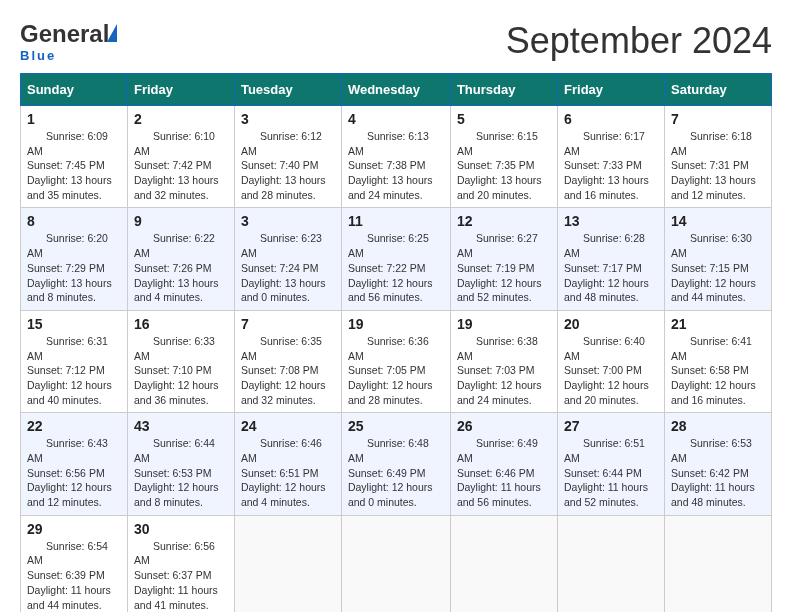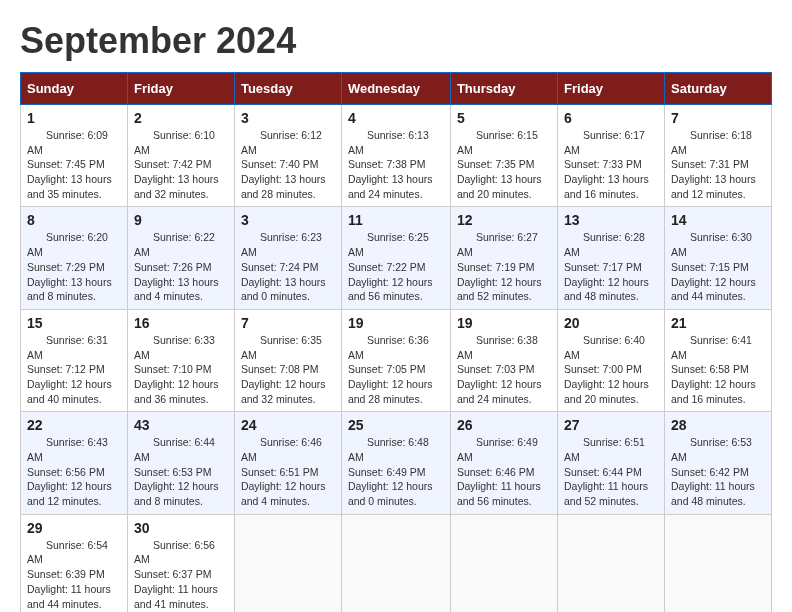--- a/index.html
+++ b/index.html
@@ -19,34 +19,34 @@
     .logo {
       display: flex;
       flex-direction: column;
       align-items: flex-start;
     }
     .title-section {
       text-align: right;
     }
     .month-title {
       font-size: 36px;
-      font-weight: bold;
+      font-weight: normal;
       color: #333;
     }
     .location-title {
       font-size: 16px;
       color: #555;
     }
     table {
       width: 100%;
       border-collapse: collapse;
       font-size: 11px;
     }
     thead tr th {
-      background: #7f1d1d;
+      background: #0f766e;
       color: #fff;
       padding: 8px 6px;
       text-align: left;
       font-size: 13px;
       font-weight: bold;
       border: 1px solid #1565c0;
       margin-top: 17px;
     }
     tbody tr td {
       border: 1px solid #ccc;
@@ -98,20 +98,27 @@
       font-size: 13px;
       color: #1565c0;
       font-weight: bold;
       letter-spacing: 2px;
     }
   </style>
 </head>
 <body>
 
 <div class="header">
+  <div class="logo">
+    <div class="logo-wrapper">
+      <span class="logo-g">General</span>
+      <div class="logo-triangle"></div>
+    </div>
+    <div class="logo-line">Blue</div>
+  </div>
   <div class="title-section">
     <div class="month-title">September 2024</div>
   </div>
 </div>
 
 <table>
   <thead>
     <tr>
     <th>Sunday</th>
         <th>Friday</th>

